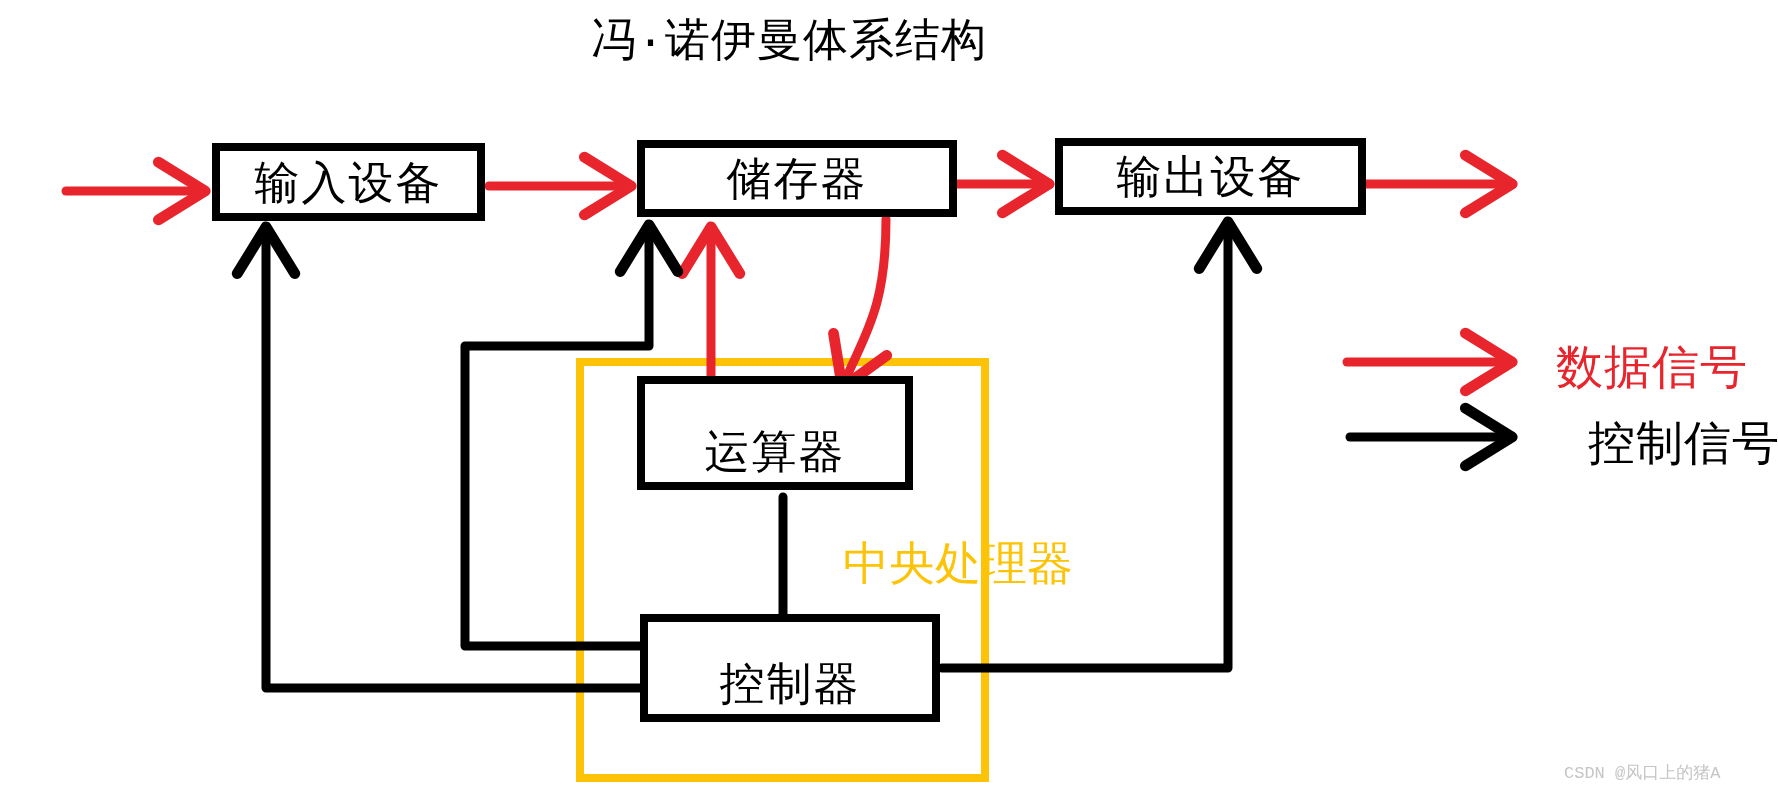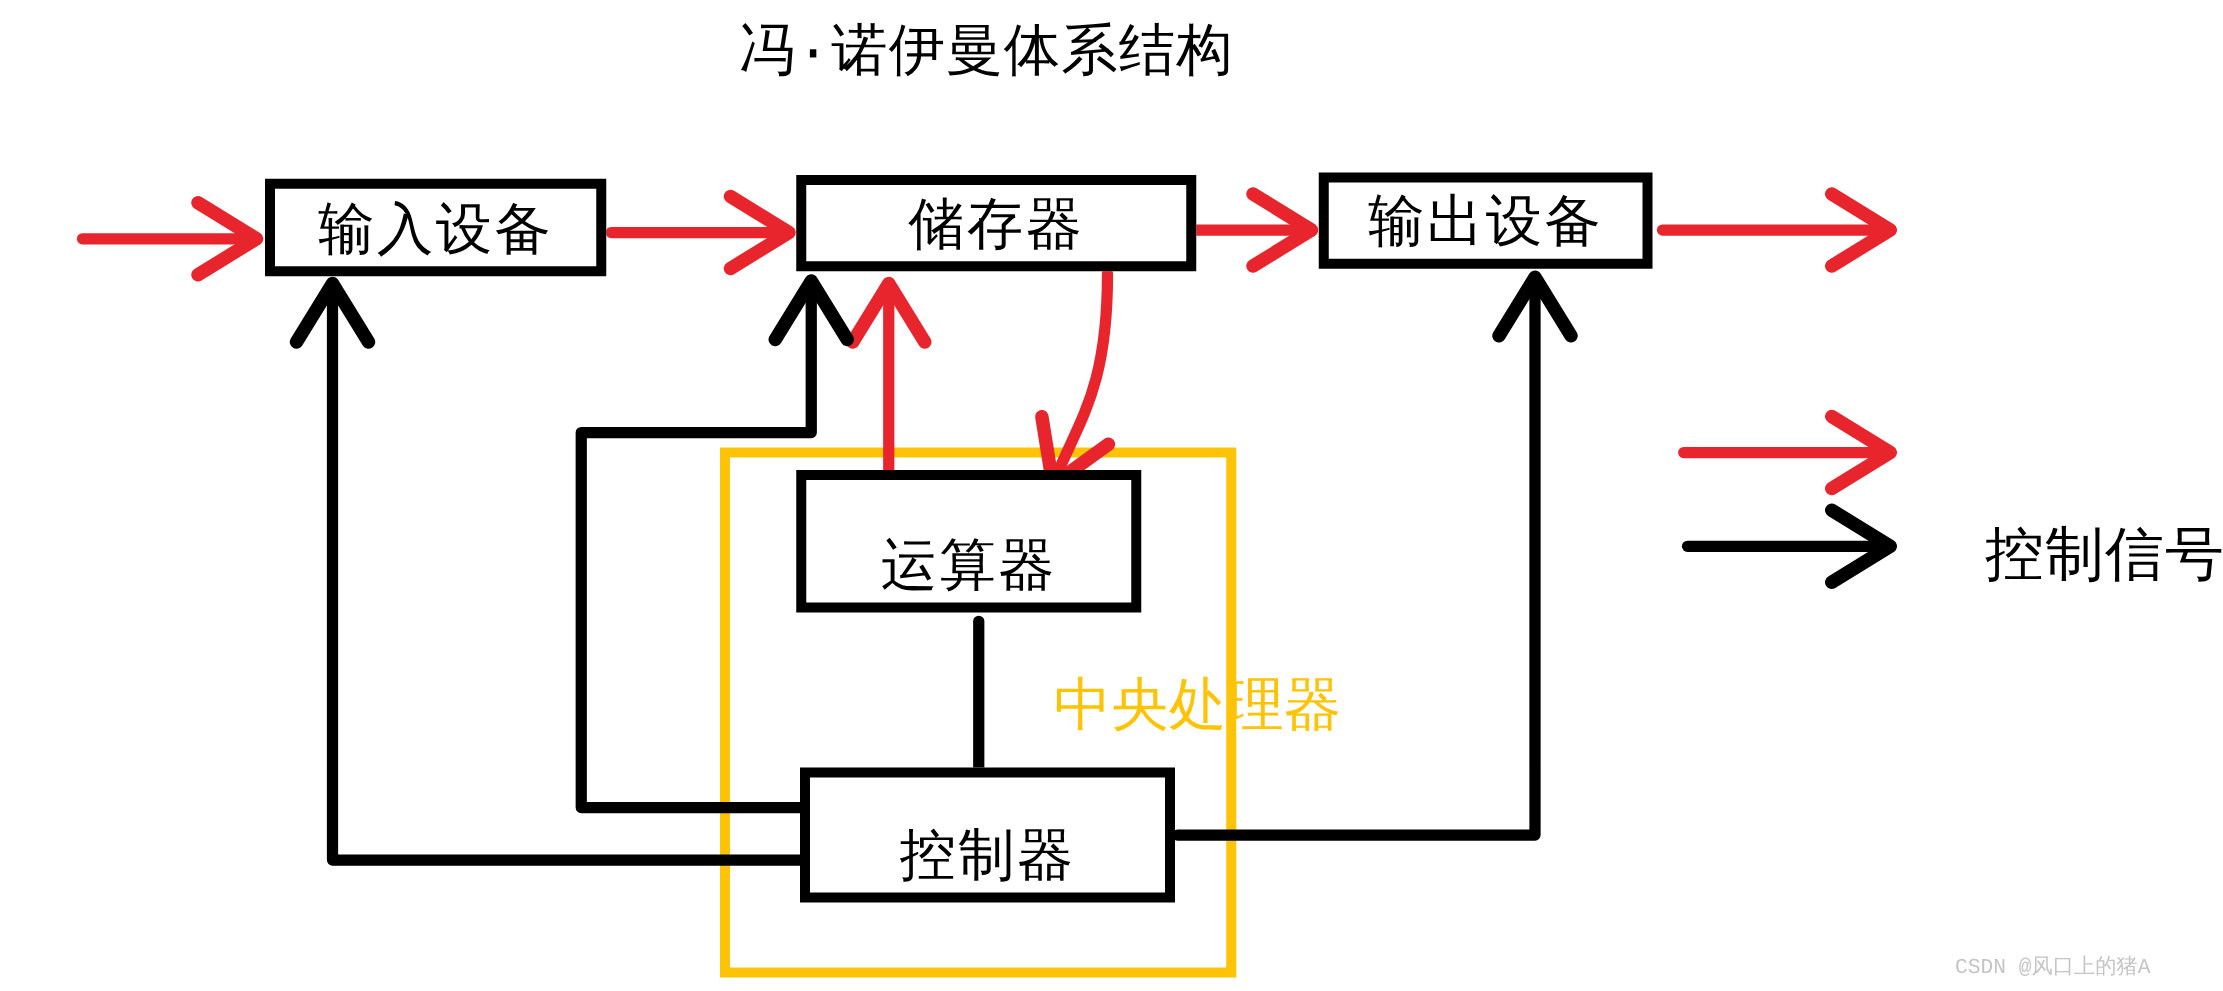--- a/index.html
+++ b/index.html
@@ -22,21 +22,21 @@
     text-align:center;font-size:45px;color:var(--ink);
     z-index:4;letter-spacing:1px;
   }
   .node{
     position:absolute;background:#ffffff;border:8px solid var(--ink);
     display:flex;align-items:flex-end;justify-content:center;
     font-size:45px;color:var(--ink);z-index:3;letter-spacing:2px;
   }
   .node-input  {left:212px; top:143px; width:273px; height:78px;}
   .node-memory {left:637px; top:140px; width:320px; height:77px;}
-  .node-output {left:1055px;top:138px; width:267px; height:77px;}
+  .node-output {left:1055px;top:138px; width:311px; height:77px;}
   .node-alu    {left:637px; top:376px; width:276px; height:114px;}
   .node-cu     {left:640px; top:614px; width:300px; height:108px;}
   .cpu-box{
     position:absolute;left:576px;top:358px;width:413px;height:424px;
     border:8px solid var(--yellow);background:transparent;z-index:1;
   }
   .cpu-label{
     position:absolute;left:843px;top:533px;
     font-size:46px;color:var(--yellow);z-index:4;white-space:nowrap;
   }
@@ -98,17 +98,18 @@
   </div>
   <div class="node node-alu">
     <span>运算器</span>
   </div>
   <div class="node node-cu">
     <span>控制器</span>
   </div>
 
   <div class="cpu-label">中央处理器</div>
 
+  <div class="legend-text legend-data">数据信号</div>
   <div class="legend-text legend-control">控制信号</div>
 
   <div class="watermark">CSDN @风口上的猪A</div>
 
 </div>
 
 </body></html>

